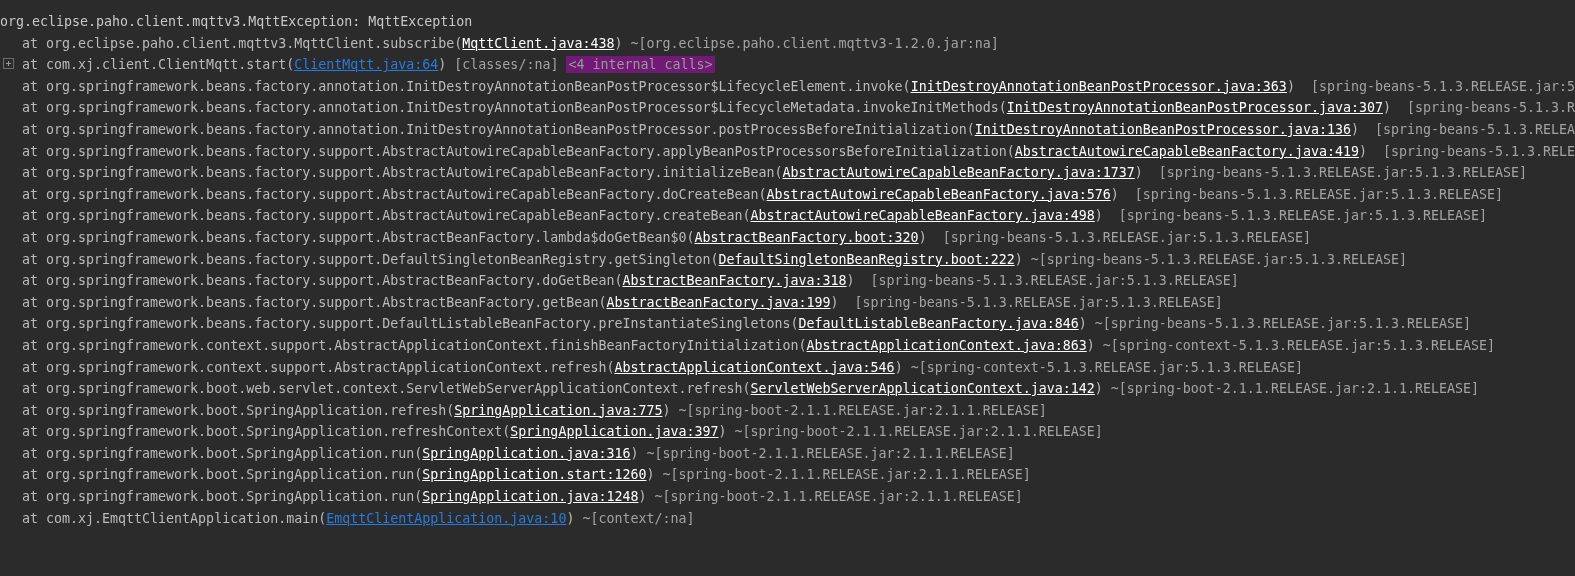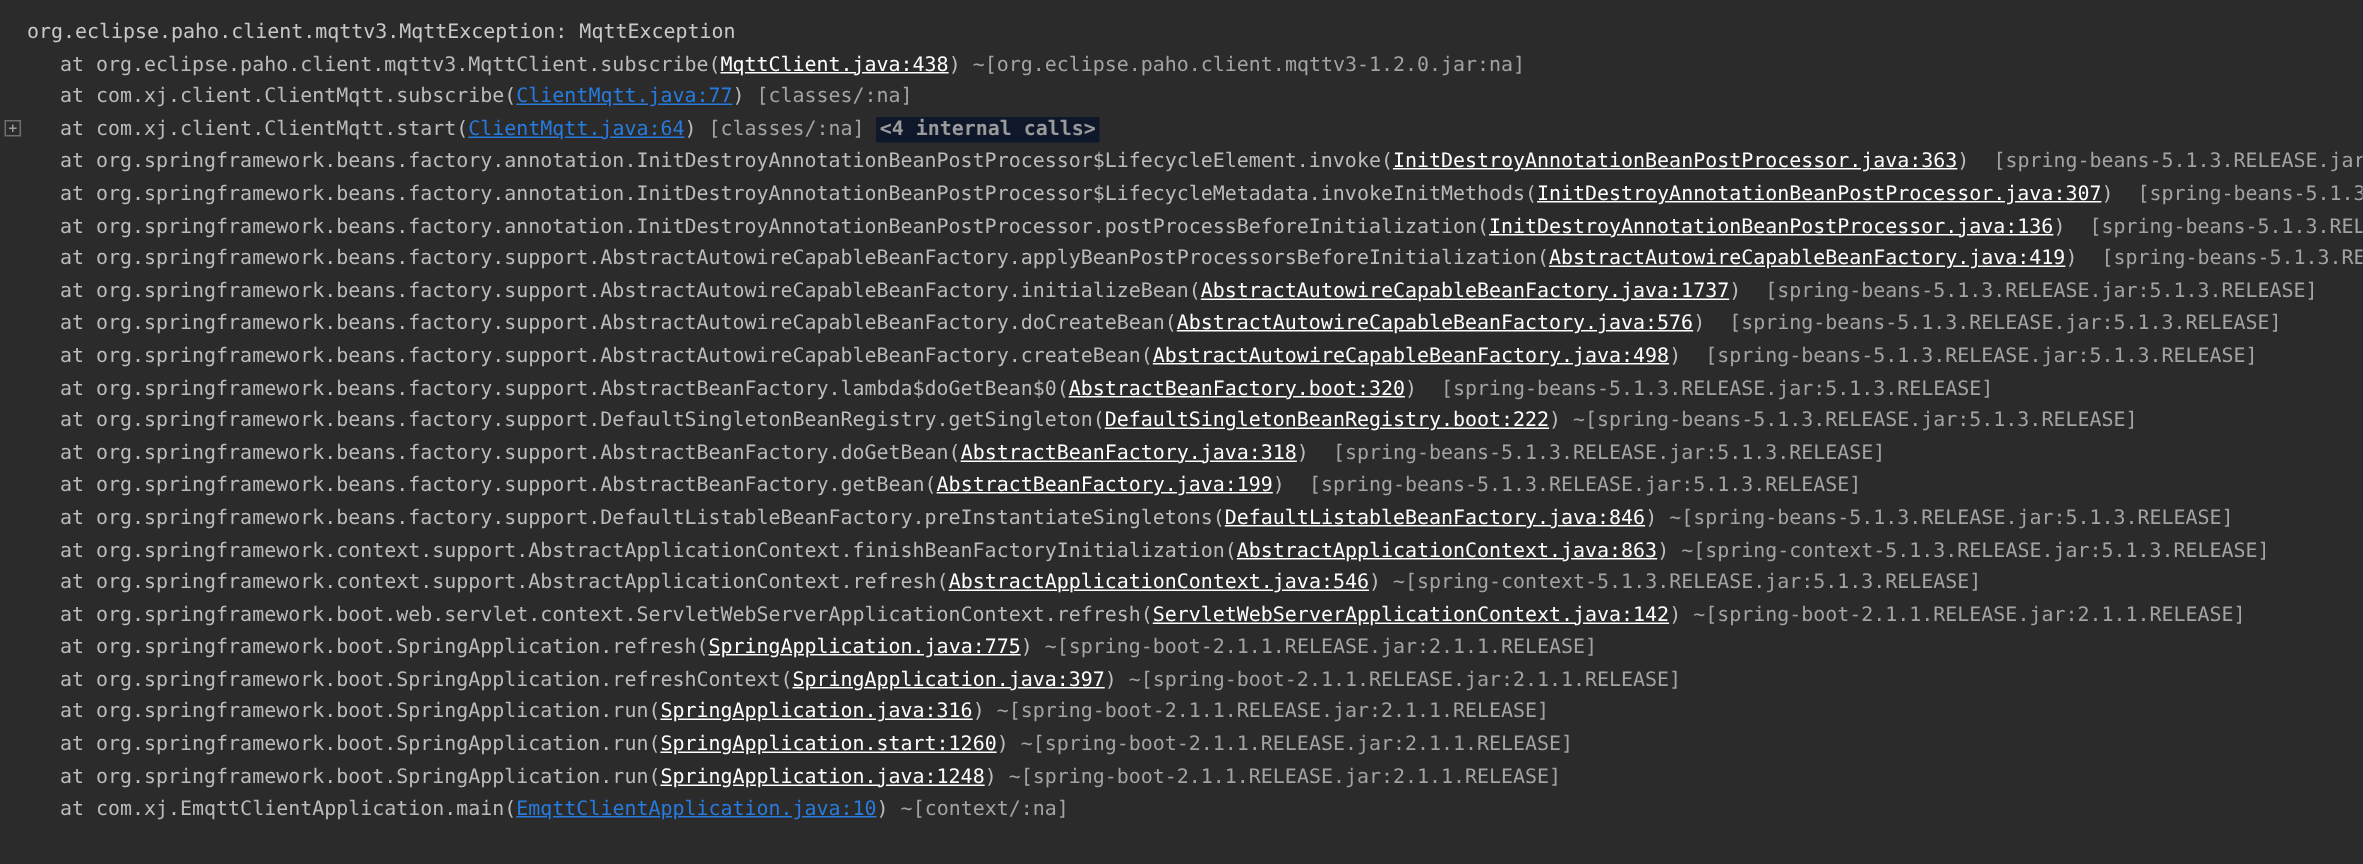--- a/index.html
+++ b/index.html
@@ -42,21 +42,20 @@
   }
 
   .line {
     position: relative;
     height: 21.6px;
     line-height: 21.6px;
     white-space: pre;
     font-size: 13.3px;
     letter-spacing: 0px;
     color: #bbbbbb;
-    padding-left: 18px;
   }
 
   .line.head {
     color: #c8c8c8;
   }
 
   .indent {
     display: inline-block;
     width: 22px;
   }
@@ -72,26 +71,25 @@
   a.lnk.lib {
     color: #ffffff;
   }
 
   .jar {
     color: #a3a3a3;
   }
 
   
   .fold-chip {
-    background: #0f172a;
+    background: #701a75;
     color: #9a9a9a;
     border-radius: 1px;
     padding: 1px 2px;
     cursor: pointer;
-    font-weight: bold;
   }
 
   
   .fold-marker {
     position: absolute;
     left: 3px;
     top: 4px;
     width: 11px;
     height: 11px;
     box-sizing: border-box;
@@ -122,21 +120,20 @@
 <body>
 
 <div id="console">
 
   <div id="gutter"></div>
 
   <div id="trace">
     <div class="line head">org.eclipse.paho.client.mqttv3.MqttException: MqttException</div>
 
   <div class="line"><span class="indent"></span><span>at org.eclipse.paho.client.mqttv3.MqttClient.subscribe</span><span>(</span><a class="lnk lib">MqttClient.java:438</a><span>)</span><span class="jar"> ~[org.eclipse.paho.client.mqttv3-1.2.0.jar:na]</span></div>
-      <div class="line"><span class="indent"></span><span>at com.xj.client.ClientMqtt.subscribe</span><span>(</span><a class="lnk proj">ClientMqtt.java:77</a><span>)</span><span class="jar"> [classes/:na]</span></div>
       <div class="line"><span class="fold-marker"></span><span class="indent"></span><span>at com.xj.client.ClientMqtt.start</span><span>(</span><a class="lnk proj">ClientMqtt.java:64</a><span>)</span><span class="jar"> [classes/:na]</span><span> </span><span class="fold-chip">&lt;4 internal calls&gt;</span></div>
       <div class="line"><span class="indent"></span><span>at org.springframework.beans.factory.annotation.InitDestroyAnnotationBeanPostProcessor$LifecycleElement.invoke</span><span>(</span><a class="lnk lib">InitDestroyAnnotationBeanPostProcessor.java:363</a><span>)</span><span class="jar">  [spring-beans-5.1.3.RELEASE.jar:5.1.3.RELEASE]</span></div>
       <div class="line"><span class="indent"></span><span>at org.springframework.beans.factory.annotation.InitDestroyAnnotationBeanPostProcessor$LifecycleMetadata.invokeInitMethods</span><span>(</span><a class="lnk lib">InitDestroyAnnotationBeanPostProcessor.java:307</a><span>)</span><span class="jar">  [spring-beans-5.1.3.RELEASE.jar:5.1.3.RELEASE]</span></div>
       <div class="line"><span class="indent"></span><span>at org.springframework.beans.factory.annotation.InitDestroyAnnotationBeanPostProcessor.postProcessBeforeInitialization</span><span>(</span><a class="lnk lib">InitDestroyAnnotationBeanPostProcessor.java:136</a><span>)</span><span class="jar">  [spring-beans-5.1.3.RELEASE.jar:5.1.3.RELEASE]</span></div>
       <div class="line"><span class="indent"></span><span>at org.springframework.beans.factory.support.AbstractAutowireCapableBeanFactory.applyBeanPostProcessorsBeforeInitialization</span><span>(</span><a class="lnk lib">AbstractAutowireCapableBeanFactory.java:419</a><span>)</span><span class="jar">  [spring-beans-5.1.3.RELEASE.jar:5.1.3.RELEASE]</span></div>
       <div class="line"><span class="indent"></span><span>at org.springframework.beans.factory.support.AbstractAutowireCapableBeanFactory.initializeBean</span><span>(</span><a class="lnk lib">AbstractAutowireCapableBeanFactory.java:1737</a><span>)</span><span class="jar">  [spring-beans-5.1.3.RELEASE.jar:5.1.3.RELEASE]</span></div>
       <div class="line"><span class="indent"></span><span>at org.springframework.beans.factory.support.AbstractAutowireCapableBeanFactory.doCreateBean</span><span>(</span><a class="lnk lib">AbstractAutowireCapableBeanFactory.java:576</a><span>)</span><span class="jar">  [spring-beans-5.1.3.RELEASE.jar:5.1.3.RELEASE]</span></div>
       <div class="line"><span class="indent"></span><span>at org.springframework.beans.factory.support.AbstractAutowireCapableBeanFactory.createBean</span><span>(</span><a class="lnk lib">AbstractAutowireCapableBeanFactory.java:498</a><span>)</span><span class="jar">  [spring-beans-5.1.3.RELEASE.jar:5.1.3.RELEASE]</span></div>
       <div class="line"><span class="indent"></span><span>at org.springframework.beans.factory.support.AbstractBeanFactory.lambda$doGetBean$0</span><span>(</span><a class="lnk lib">AbstractBeanFactory.boot:320</a><span>)</span><span class="jar">  [spring-beans-5.1.3.RELEASE.jar:5.1.3.RELEASE]</span></div>
       <div class="line"><span class="indent"></span><span>at org.springframework.beans.factory.support.DefaultSingletonBeanRegistry.getSingleton</span><span>(</span><a class="lnk lib">DefaultSingletonBeanRegistry.boot:222</a><span>)</span><span class="jar"> ~[spring-beans-5.1.3.RELEASE.jar:5.1.3.RELEASE]</span></div>

